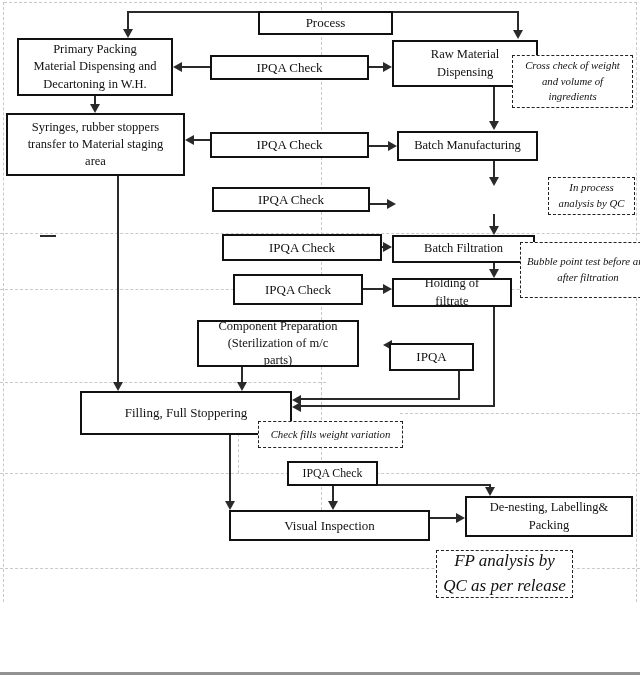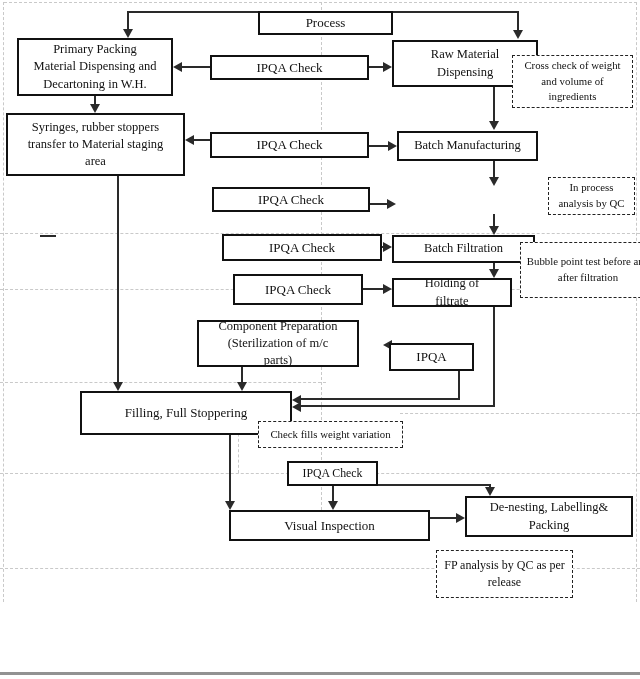--- a/index.html
+++ b/index.html
@@ -14,21 +14,21 @@
   .ah{position:absolute;width:0;height:0;}
   .ah.d{border-left:5px solid transparent;border-right:5px solid transparent;border-top:9px solid #2a2a2a;}
   .ah.l{border-top:5px solid transparent;border-bottom:5px solid transparent;border-right:9px solid #2a2a2a;}
   .ah.r{border-top:5px solid transparent;border-bottom:5px solid transparent;border-left:9px solid #2a2a2a;}
   
   .node{position:absolute;box-sizing:border-box;background:#fff;border:2px solid #111;
         display:flex;align-items:center;justify-content:center;text-align:center;
         font-size:12.5px;line-height:1.38;padding:1px 13px;}
   .note{position:absolute;box-sizing:border-box;background:#fff;border:1.6px dashed #222;
         display:flex;align-items:center;justify-content:center;text-align:center;
-        font-size:10.8px;line-height:1.45;padding:8px 4px;}
+        font-size:10.8px;font-style:italic;line-height:1.45;padding:8px 4px;}
   .fs13{font-size:13px;}
   .fs12{font-size:11.8px;}
 </style>
 </head>
 <body>
 
 <div class="canvas">
 
   <div class="glh" style="left:4px;top:2px;width:633px;"></div>
   <div class="glv" style="left:3px;top:2px;height:600px;"></div>
@@ -177,17 +177,17 @@
     </div>
   <div class="note" style="left:548px;top:177px;width:87px;height:38px;">
       <span>In process analysis by QC</span>
     </div>
   <div class="note" style="left:520px;top:242px;width:136px;height:56px;">
       <span>Bubble point test before and after filtration</span>
     </div>
   <div class="note" style="left:258px;top:421px;width:145px;height:27px;">
       <span>Check fills weight variation</span>
     </div>
-  <div class="note" style="left:436px;top:550px;width:137px;height:48px;font-size:12px;">
+  <div class="note" style="left:436px;top:550px;width:137px;height:48px;font-size:17px;">
       <span>FP analysis by QC as per release</span>
     </div>
 
 </div>
 
 </body></html>

